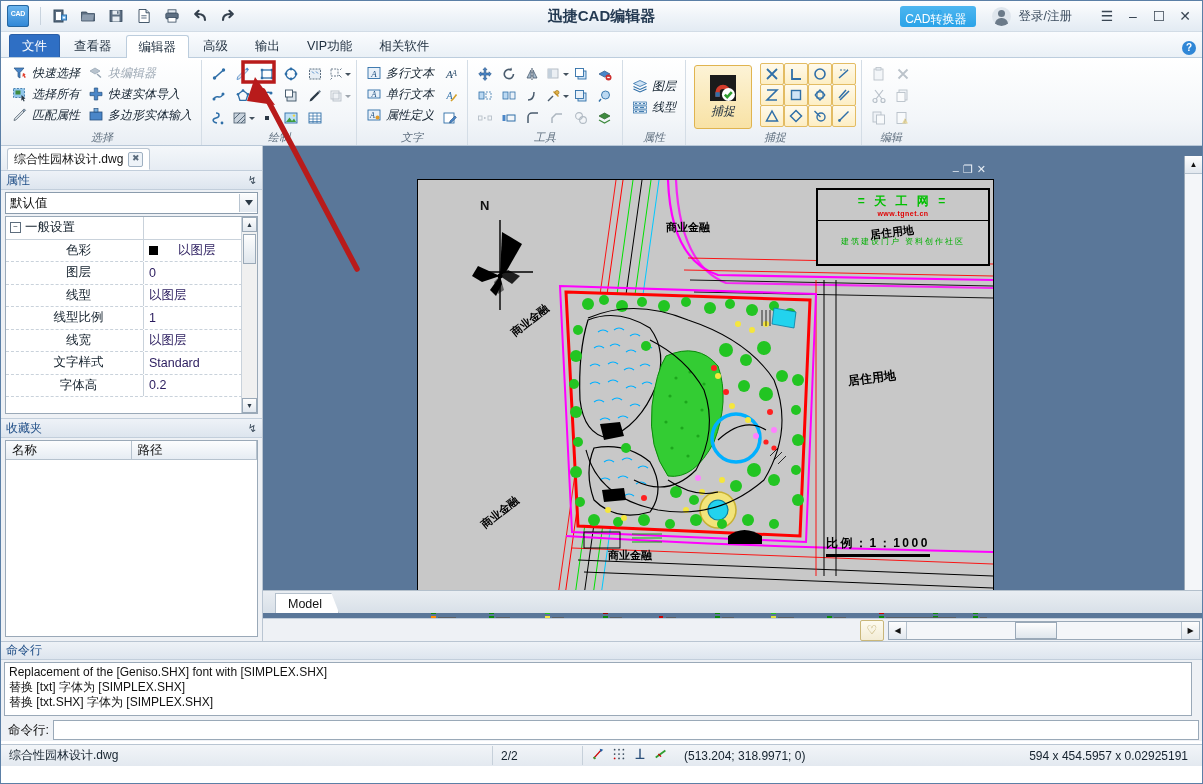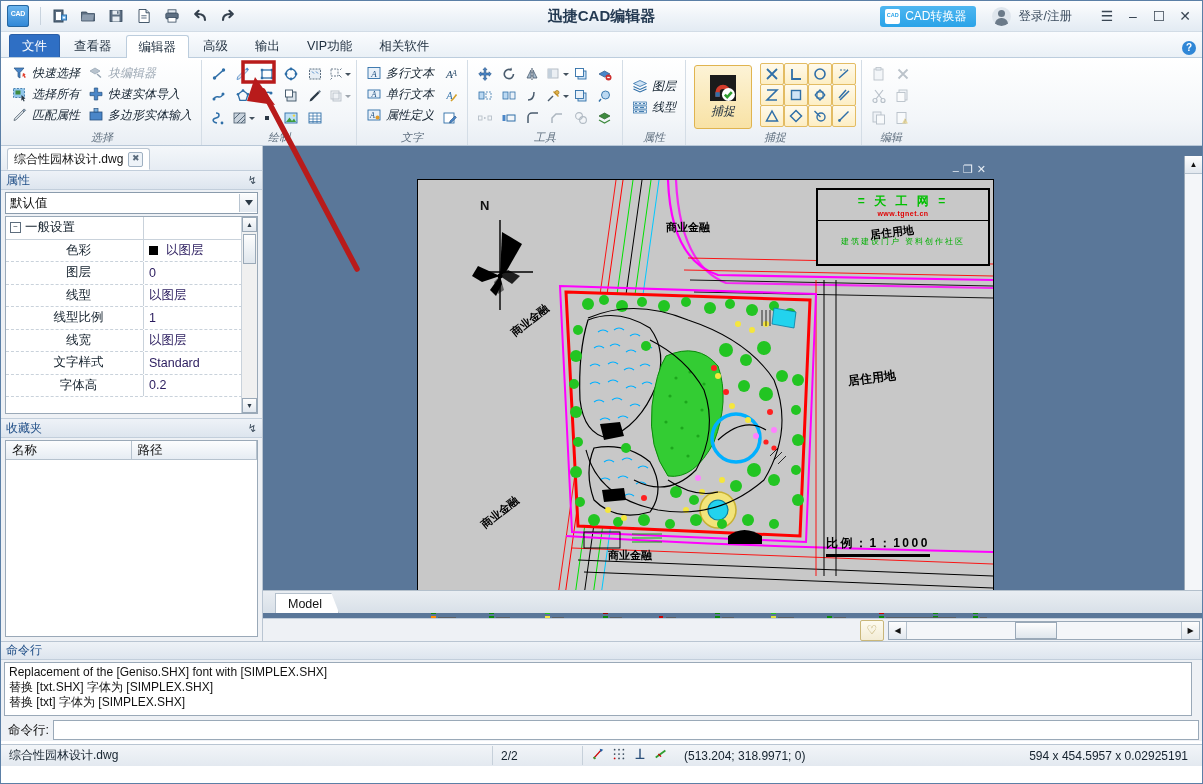--- a/index.html
+++ b/index.html
@@ -22,21 +22,21 @@
   .logo::after{content:"CAD";position:absolute;left:0;right:0;top:5px;text-align:center;
         font-size:7px;color:#fff;letter-spacing:-.3px;font-weight:bold;}
   .tb-sep{width:1px;height:18px;background:#c8d3de;margin:0 5px;}
   .qbtn{width:28px;height:26px;display:flex;align-items:center;justify-content:center;
         cursor:default;flex:none;}
   .qbtn svg{display:block;}
   .apptitle{position:absolute;left:0;right:0;text-align:center;font-size:15px;color:#243a52;
             font-weight:bold;pointer-events:none;}
   .tb-right{margin-left:auto;display:flex;align-items:center;height:30px;padding-right:4px;}
   .conv-btn{display:flex;align-items:center;gap:5px;height:21px;padding:0 9px 0 5px;
-            border-radius:3px;background:linear-gradient(#4db6f0,#2aa3e8);color:#fff;font-size:12px;}
+            border-radius:3px;background:linear-gradient(#4db6f0,#2aa3e8);color:#fff;font-size:12px;flex-direction:column;}
   .conv-ico{width:15px;height:15px;border-radius:2px;background:#fff;position:relative;}
   .conv-ico::after{content:"CAD";position:absolute;left:0;right:0;top:3px;text-align:center;
         font-size:5.5px;color:#2aa3e8;font-weight:bold;}
   .login{display:flex;align-items:center;gap:8px;margin-left:16px;color:#3b4c5e;font-size:12.5px;}
   .avatar{width:19px;height:19px;border-radius:50%;background:#dfe6ed;position:relative;overflow:hidden;}
   .avatar::before{content:"";position:absolute;left:6px;top:3px;width:7px;height:7px;border-radius:50%;background:#6b7a89;}
   .avatar::after{content:"";position:absolute;left:3px;top:11px;width:13px;height:9px;border-radius:6px 6px 0 0;background:#6b7a89;}
   .wbtn{width:26px;height:28px;display:flex;align-items:center;justify-content:center;color:#3a4653;font-size:14px;}
 
   
@@ -93,21 +93,21 @@
   .combo .arrow{margin-left:auto;width:17px;height:18px;border-left:1px solid #b8c4d0;
       background:linear-gradient(#fbfcfd,#e4eaf1);display:flex;align-items:center;justify-content:center;}
   .proptable{margin:0 4px;background:#fff;border:1px solid #9aa9b8;flex:none;height:196px;
              position:relative;overflow:hidden;}
   .prow{display:flex;height:21.5px;align-items:center;border-bottom:1px dashed #c9d2db;font-size:12.5px;}
   .prow.group{background:#fff;border-bottom:1px solid #c9d2db;}
   .pk{width:137px;flex:none;padding-left:8px;box-sizing:border-box;text-align:center;color:#13202c;}
   .prow.group .pk{text-align:left;display:flex;align-items:center;gap:4px;padding-left:4px;}
   .expand{width:9px;height:9px;border:1px solid #5d6d7d;font-size:8px;line-height:7px;text-align:center;color:#2b3946;background:#fff;}
   .pv{flex:1;border-left:1px solid #c9d2db;padding-left:5px;color:#2a1c5e;height:100%;
-      display:flex;align-items:center;gap:8px;box-sizing:border-box;}
+      display:flex;align-items:center;gap:20px;box-sizing:border-box;}
   .prow.group .pv{border-left:1px solid #c9d2db;}
   .swatch{width:9px;height:9px;background:#000;display:inline-block;}
   .pscroll{position:absolute;right:0;top:0;width:15px;height:100%;background:#f0f0f0;border-left:1px solid #c9d2db;}
   .sbtn{height:15px;background:linear-gradient(#fdfdfd,#e2e8ef);border:1px solid #9aa9b8;
         display:flex;align-items:center;justify-content:center;font-size:7px;color:#2b3946;box-sizing:border-box;}
   .sthumb{position:absolute;top:17px;left:1px;right:1px;height:28px;
           background:linear-gradient(#fdfdfd,#dfe6ed);border:1px solid #9aa9b8;}
   .favhdr{height:18px;margin-top:4px;background:linear-gradient(#eef2f7,#dde5ee);
           border-top:1px solid #c2cedb;border-bottom:1px solid #c2cedb;
           display:flex;align-items:center;padding:0 5px;font-size:12px;color:#1f4e87;}
@@ -1133,22 +1133,22 @@
       </div>
     </div>
   </div>
 
   <div class="cmdsec">
     <div class="cmdhdr">
       <span>命令行</span>
     </div>
     <div class="cmdout">
       <div>Replacement of the [Geniso.SHX] font with [SIMPLEX.SHX]</div>
+      <div>替换 [txt] 字体为 [SIMPLEX.SHX]</div>
       <div>替换 [txt.SHX] 字体为 [SIMPLEX.SHX]</div>
-      <div>替换 [txt] 字体为 [SIMPLEX.SHX]</div>
     </div>
     <div class="cmdin">
       <span class="lb">命令行:</span>
       <input type="text" placeholder="" style="">
     </div>
   </div>
 
   <div class="statusbar">
     <div class="scell" style="width:492px;box-sizing:border-box;">综合性园林设计.dwg</div>
     <div class="scell" style="width:90px;box-sizing:border-box;">2/2</div>

